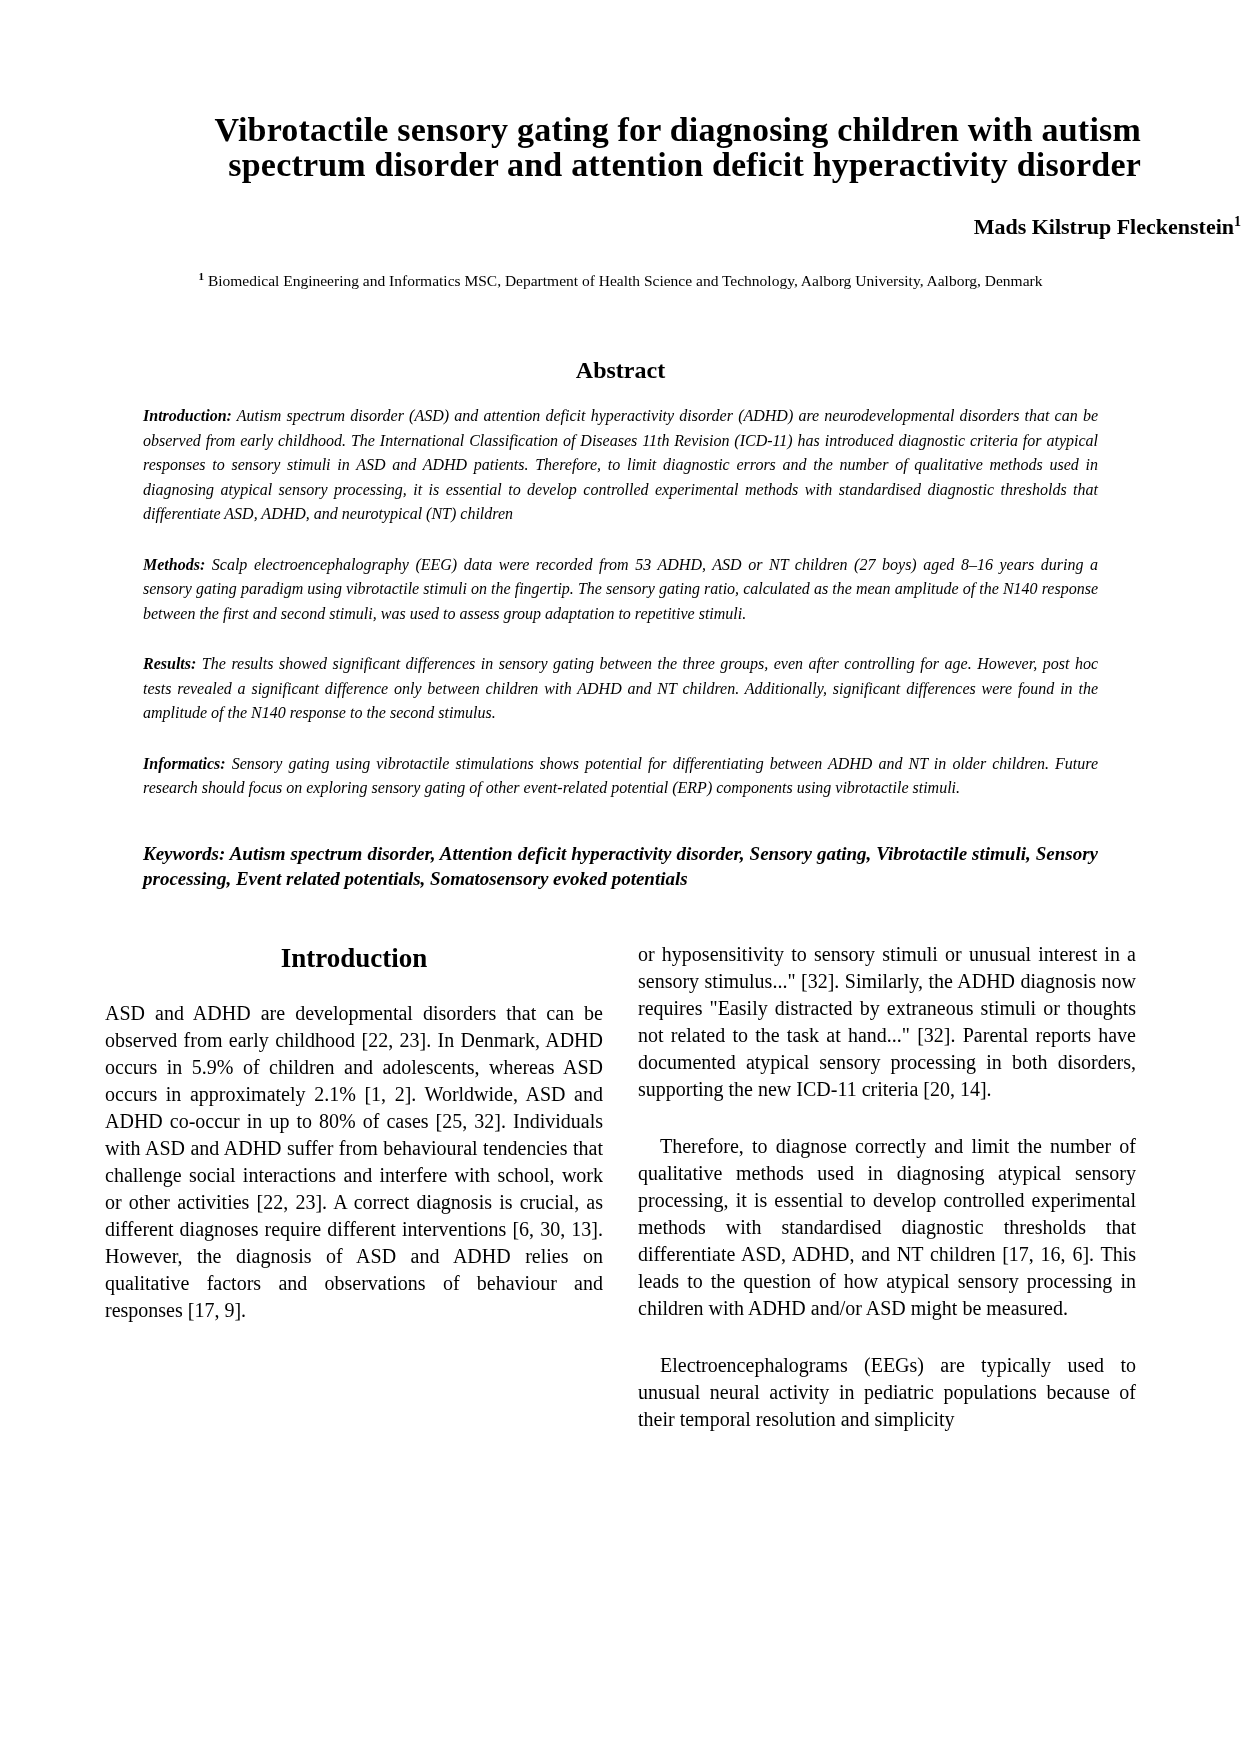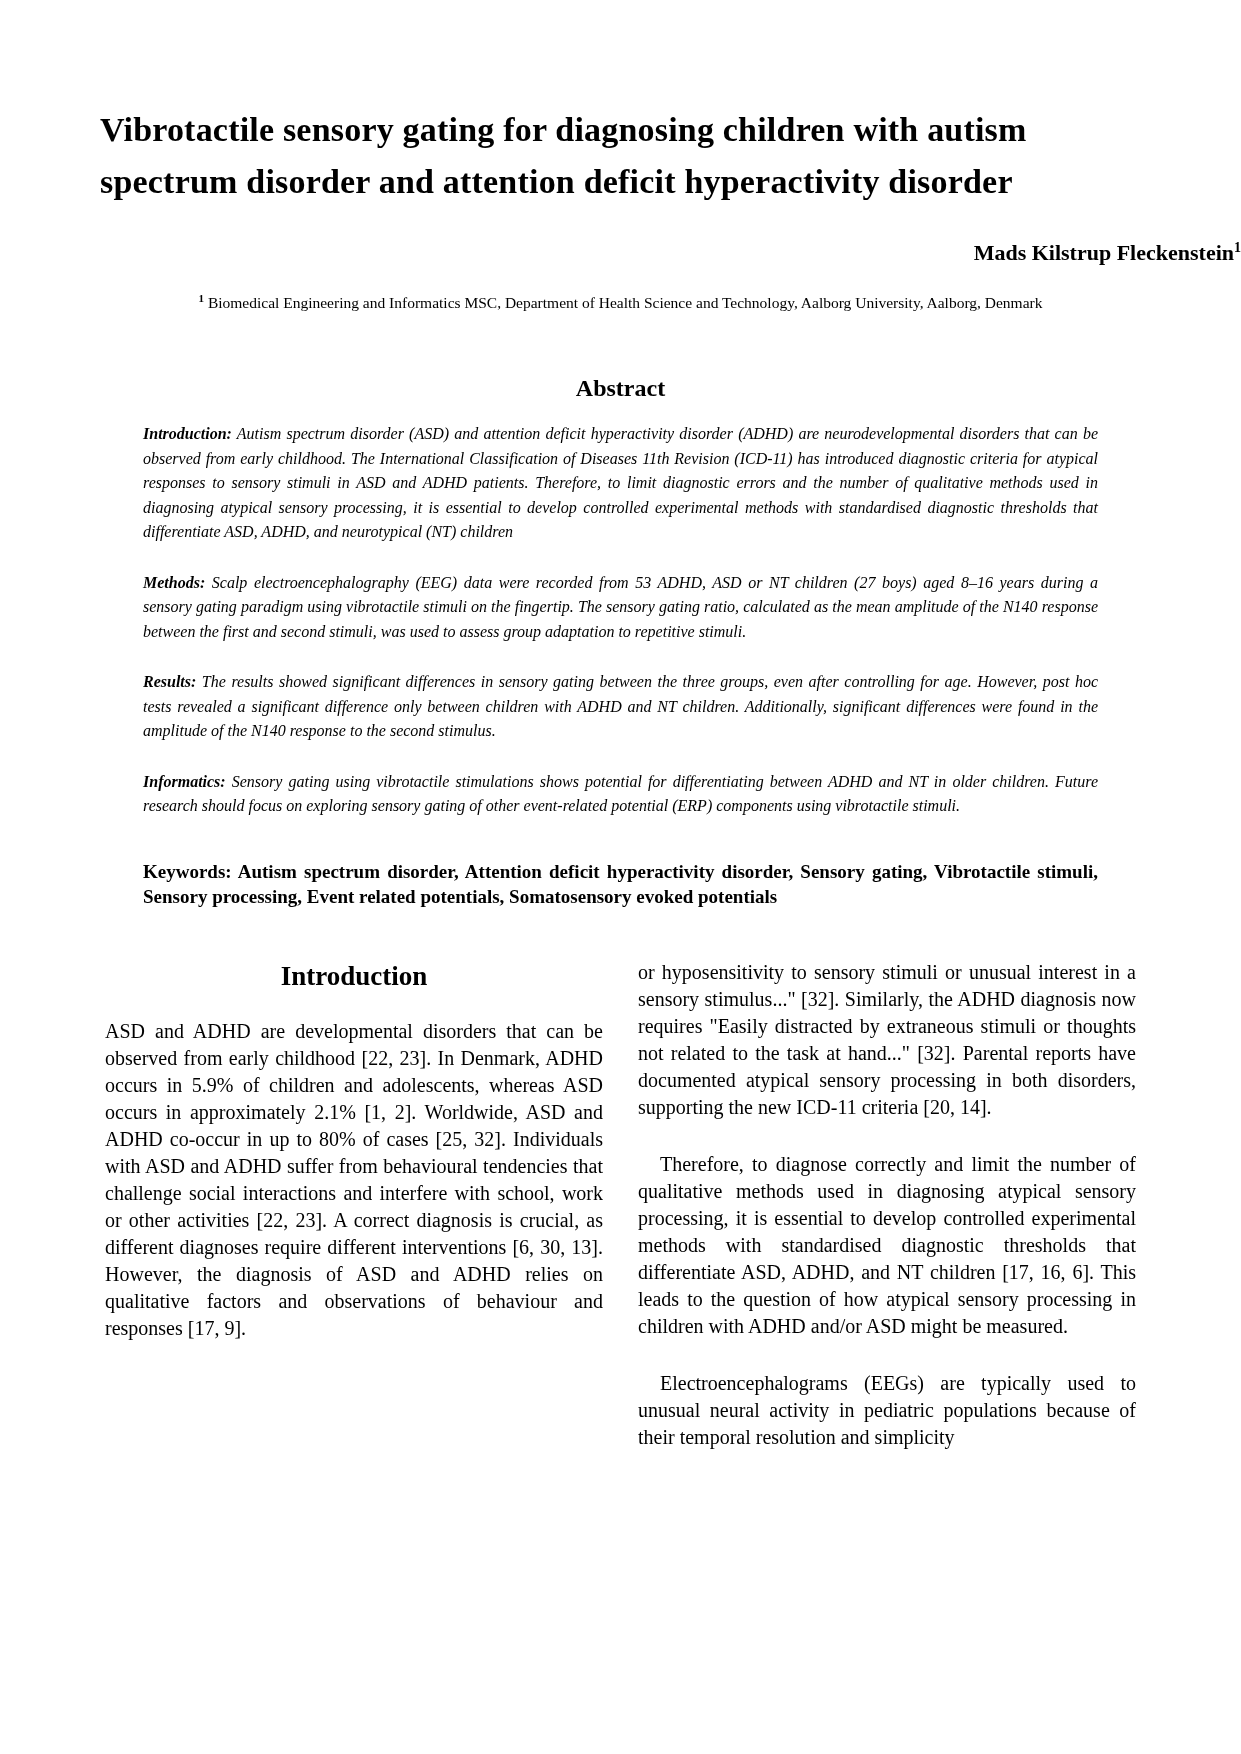--- a/index.html
+++ b/index.html
@@ -11,43 +11,43 @@
     position: relative;
     width: 1241px;
     height: 1754px;
     background: #ffffff;
     color: #000000;
     font-family: "Liberation Serif", "DejaVu Serif", serif;
     overflow: hidden;
     box-sizing: border-box;
   }
   .paper-title {
-    margin: 4px 100px;
+    margin: 12px 100px;
     padding-top: 100px;
     font-size: 34px;
-    line-height: 52px;
+    line-height: 35px;
     font-weight: bold;
-    text-align: left;
+    text-align: right;
     letter-spacing: 0.2px;
   }
   .author-line {
     margin-top: 27px;
     text-align: right;
     font-size: 22px;
     line-height: 26px;
     font-weight: bold;
   }
   .author-line sup {
     font-size: 14px;
   }
   .affiliation-line {
     margin: 22px 100px 0;
     text-align: center;
     font-size: 15.5px;
-    line-height: 20px;
+    line-height: 28px;
   }
   .affiliation-line sup {
     font-size: 11px;
     font-weight: bold;
   }
   .abstract-heading {
     margin-top: 62px;
     text-align: center;
     font-size: 24px;
     font-weight: bold;
@@ -62,20 +62,21 @@
   .abstract-section {
     margin-bottom: 26px;
   }
   .abstract-label {
     font-weight: bold;
   }
   .keywords-block {
     margin: 40px 143px 0;
     font-size: 19px;
     line-height: 25px;
+    font-style: italic;
     font-weight: bold;
     text-align: justify;
   }
   .columns {
     margin: 50px 105px 0;
     display: flex;
     gap: 35px;
   }
   .column {
     width: 498px;

